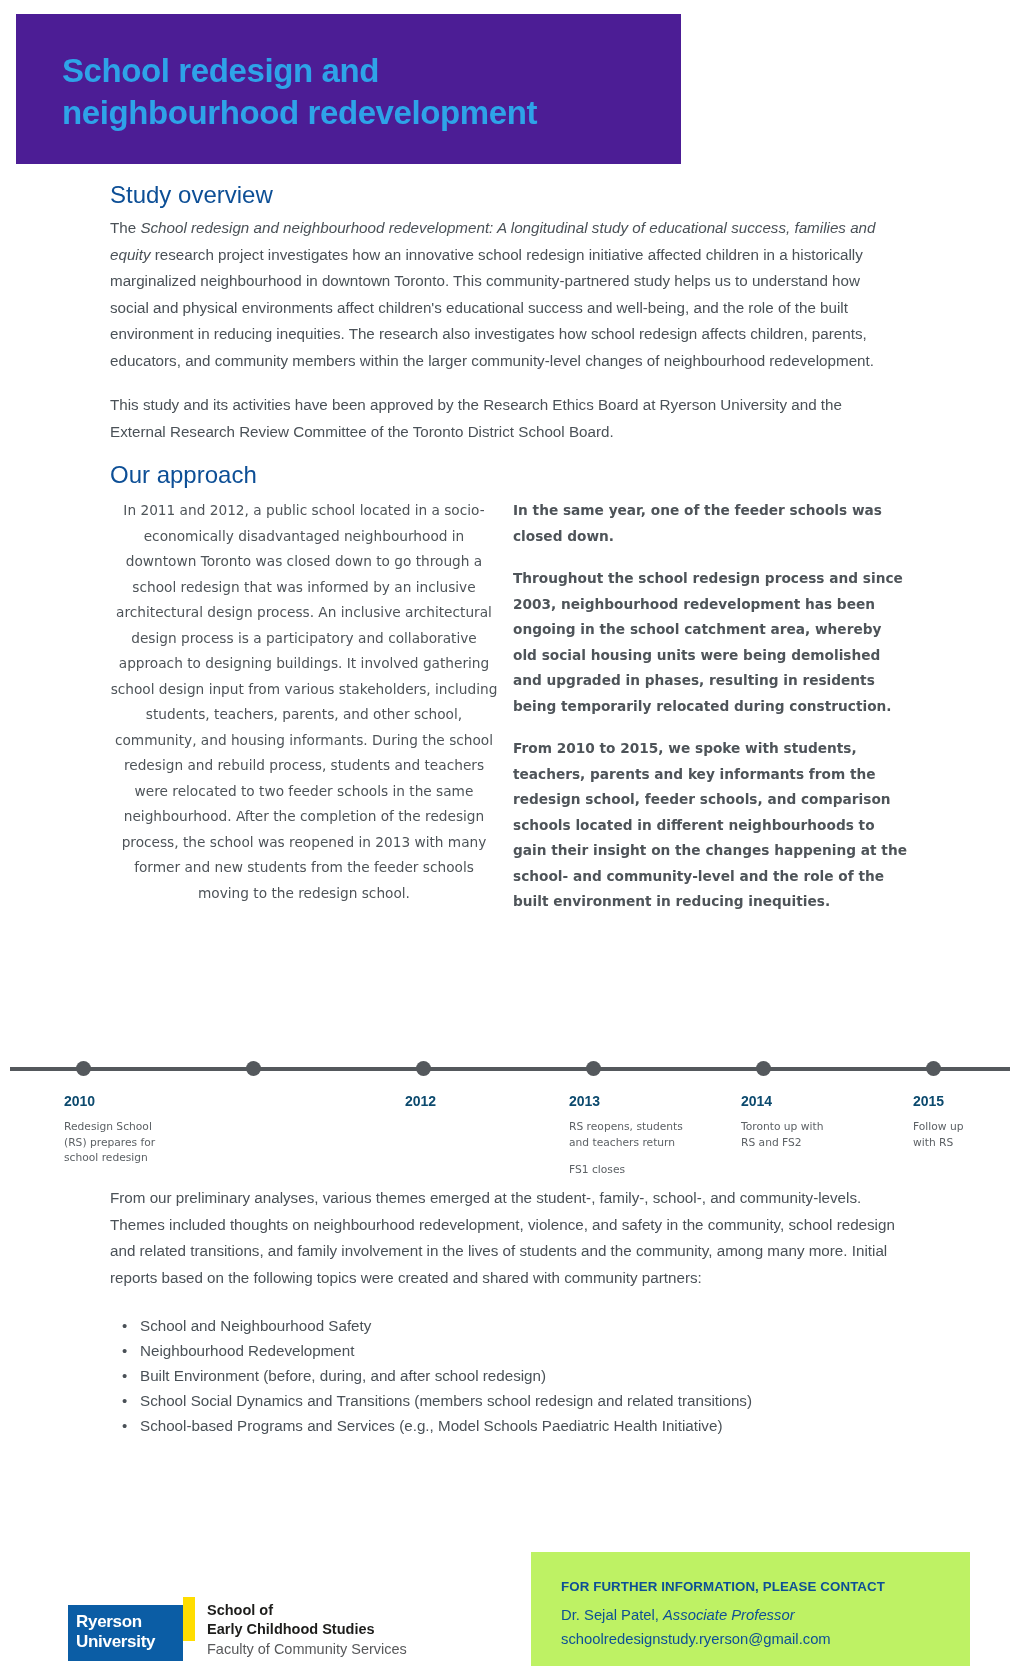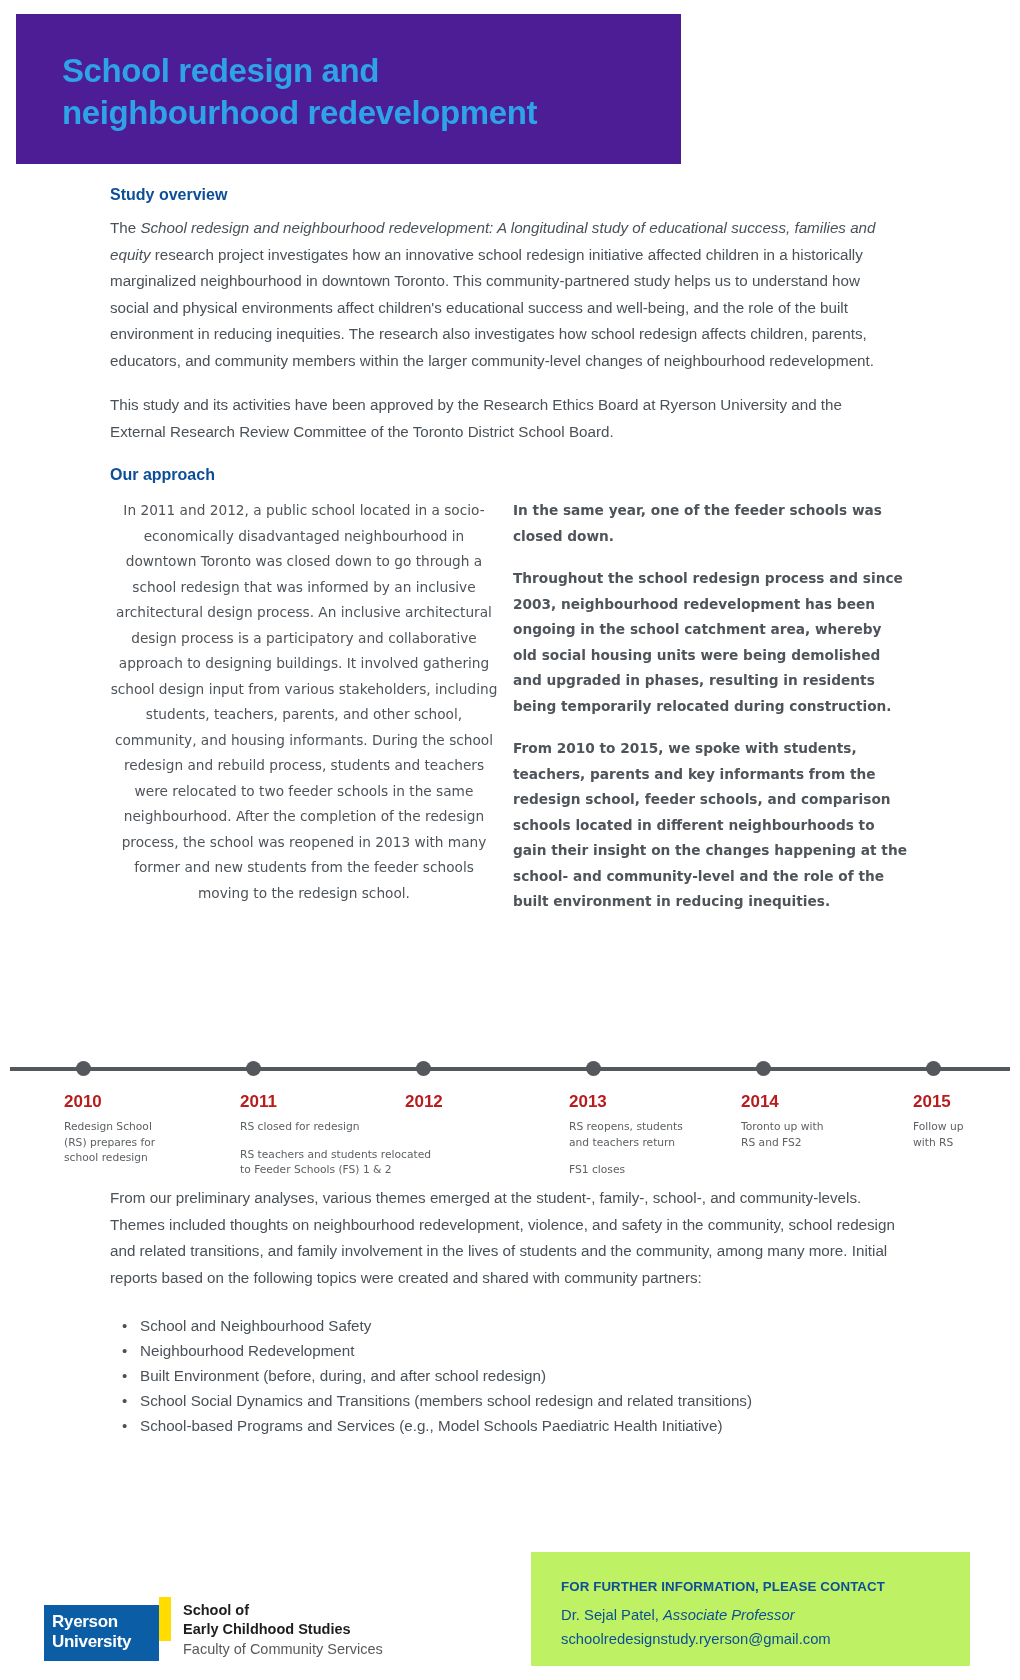--- a/index.html
+++ b/index.html
@@ -57,22 +57,22 @@
   }
   .subtitle-line {
     font-size: 19.5px;
     line-height: 28.5px;
     color: #3a4148;
     white-space: nowrap;
   }
 
   
   .h2 {
-    font-weight: bold;
-    font-size: 16px;
+    font-weight: normal;
+    font-size: 24px;
     line-height: 26px;
     color: #0d4f96;
     margin: 0 0 8px 0;
   }
   .body-p {
     font-size: 15.2px;
     line-height: 26.5px;
     color: #4a5157;
     margin: 0 0 18px 0;
   }
@@ -147,23 +147,23 @@
     background: #54585c;
     top: 56px;
   }
   .tl-item {
     position: absolute;
     top: 86px;
   }
   .tl-year {
     font-family: "Liberation Sans", sans-serif;
     font-weight: bold;
-    font-size: 17px;
+    font-size: 14px;
     line-height: 21px;
-    color: #b91c1c;
+    color: #0c4a6e;
     margin-bottom: 7px;
   }
   .tl-note {
     font-family: "DejaVu Sans", sans-serif;
     font-size: 10.7px;
     line-height: 15.5px;
     color: #5c6165;
     margin-bottom: 12px;
     white-space: pre-line;
   }
@@ -201,21 +201,21 @@
   
   .footer {
     position: absolute;
     left: 0;
     top: 1530px;
     width: 1020px;
     height: 150px;
   }
   .logo-wrap {
     position: absolute;
-    left: 44px;
+    left: 68px;
     top: 75px;
     display: flex;
     align-items: flex-start;
   }
   .ryerson-mark {
     position: relative;
     width: 115px;
     height: 56px;
     background: #0b5da5;
     box-sizing: border-box;
@@ -328,26 +328,20 @@
     <div class="tl-dot" style="left:756px;"></div>
     <div class="tl-dot" style="left:926px;"></div>
 
     <div class="tl-item" style="left:64px; width:150px;">
       <div class="tl-year">2010</div>
       <div class="tl-note">Redesign School
 (RS) prepares for
 school redesign</div>
     </div>
 
-    <div class="tl-item" style="left:240px; width:225px;">
-      <div class="tl-year">2011</div>
-      <div class="tl-note">RS closed for redesign</div>
-      <div class="tl-note">RS teachers and students relocated
-to Feeder Schools  (FS) 1 &amp; 2</div>
-    </div>
 
     <div class="tl-item" style="left:405px; width:120px;">
       <div class="tl-year">2012</div>
     </div>
 
     <div class="tl-item" style="left:569px; width:150px;">
       <div class="tl-year">2013</div>
       <div class="tl-note">RS reopens, students
 and teachers return</div>
       <div class="tl-note">FS1 closes</div>

